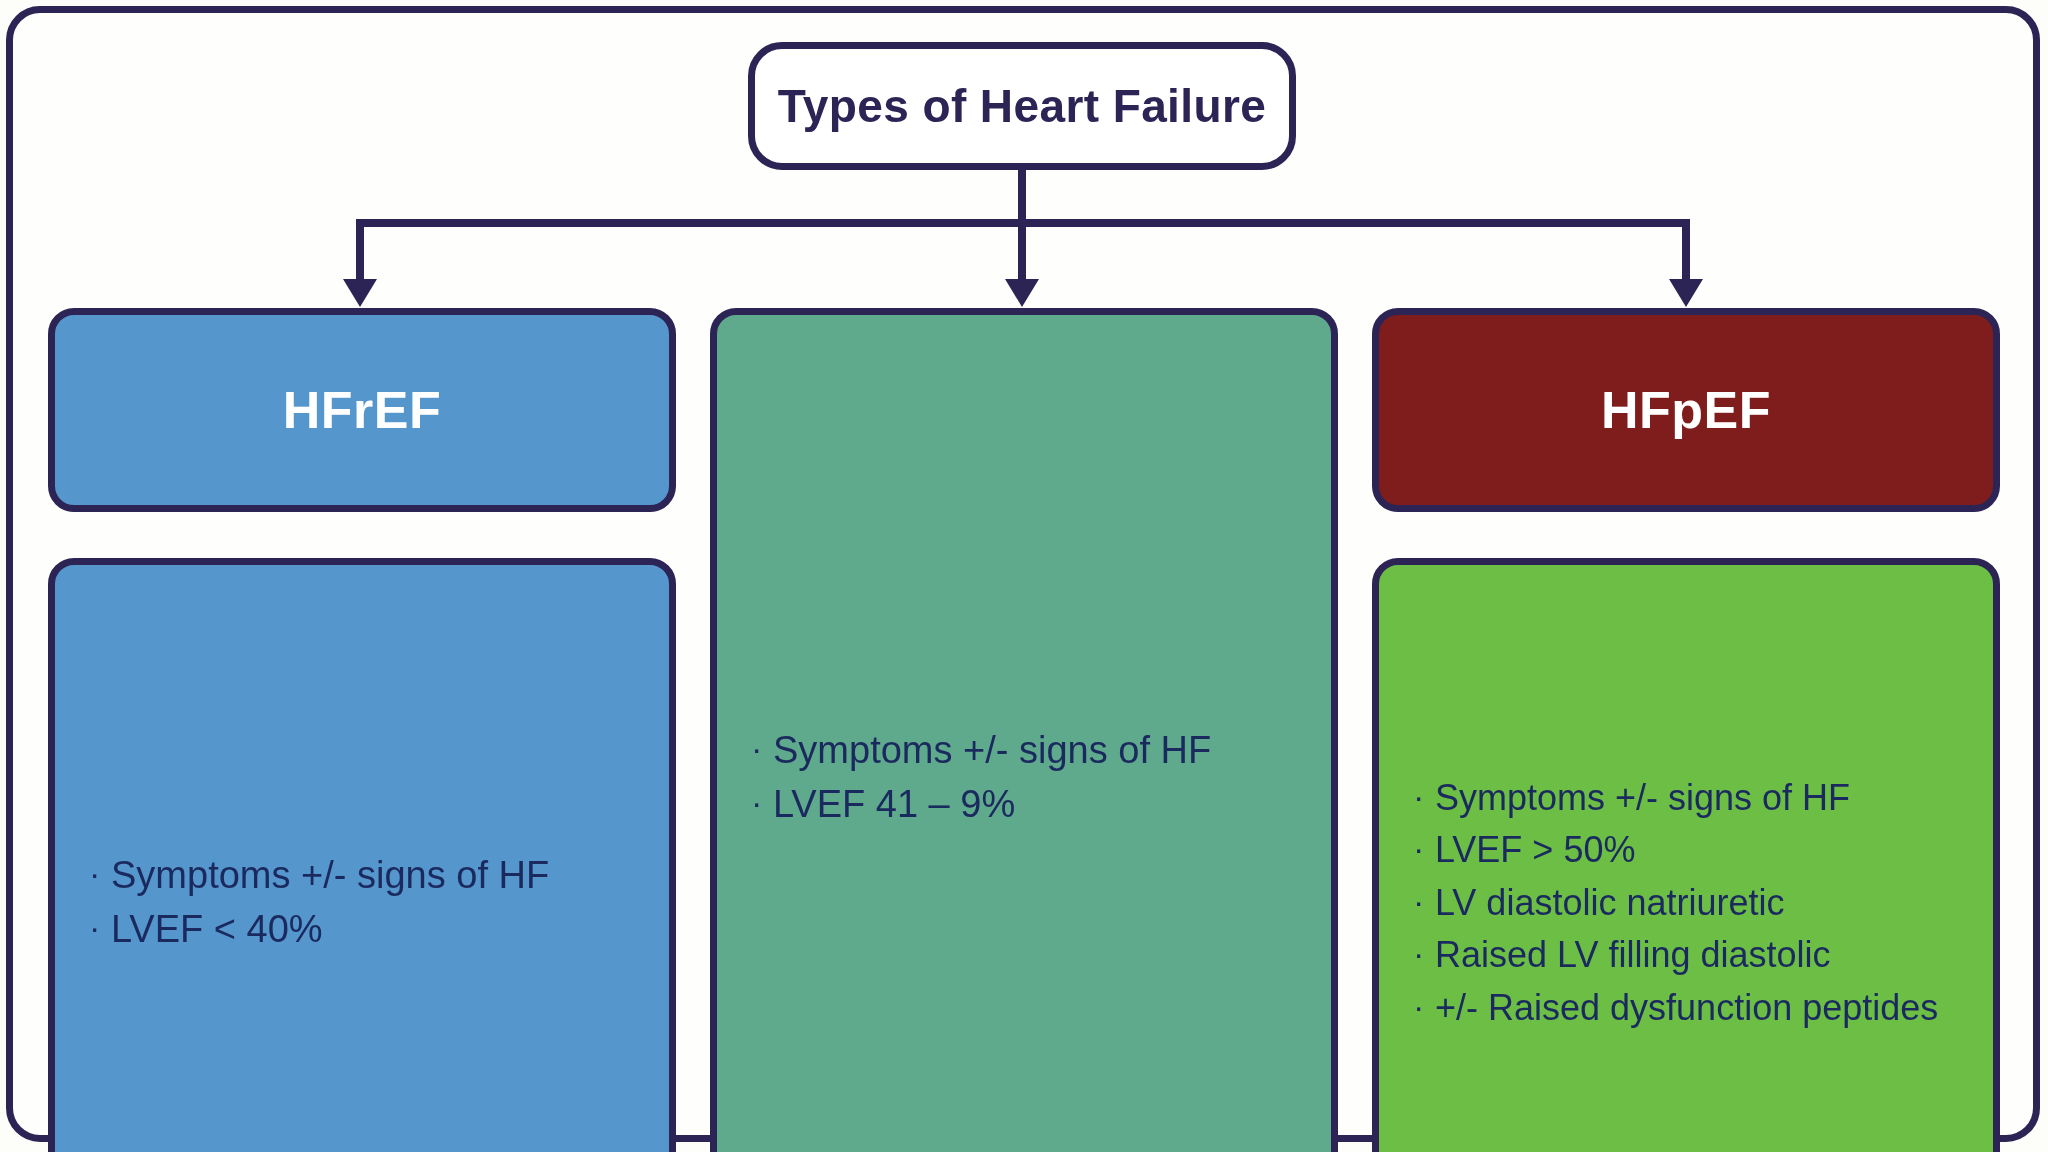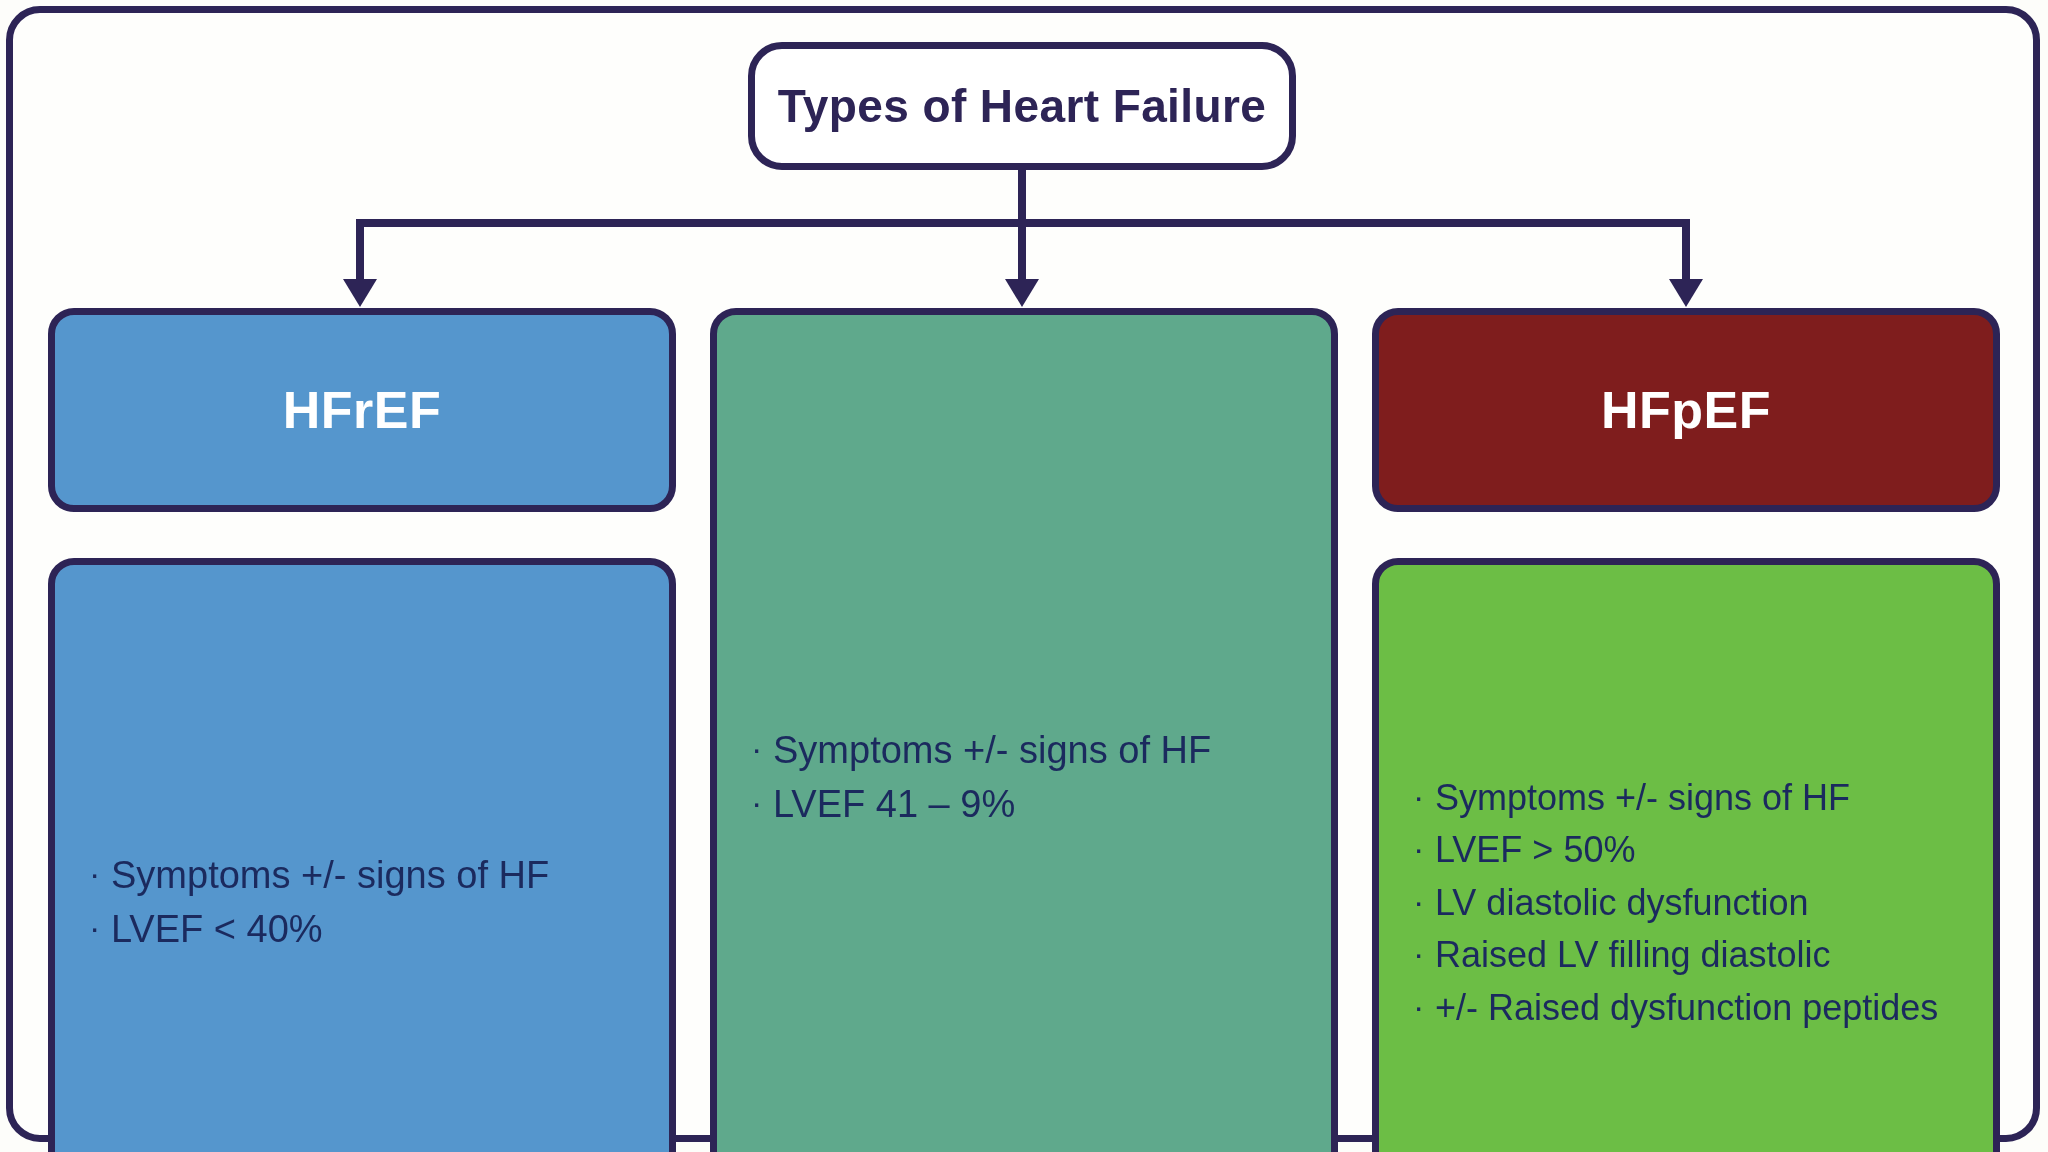--- a/index.html
+++ b/index.html
@@ -227,21 +227,21 @@
             <li class="bullet-item">
               <span class="bullet-dot">·</span>
               <span class="bullet-text">Symptoms +/- signs of HF</span>
             </li>
             <li class="bullet-item">
               <span class="bullet-dot">·</span>
               <span class="bullet-text">LVEF &gt; 50%</span>
             </li>
             <li class="bullet-item">
               <span class="bullet-dot">·</span>
-              <span class="bullet-text">LV diastolic dysfunction</span>
+              <span class="bullet-text">LV diastolic natriuretic</span>
             </li>
             <li class="bullet-item">
               <span class="bullet-dot">·</span>
               <span class="bullet-text">Raised LV filling diastolic</span>
             </li>
             <li class="bullet-item">
               <span class="bullet-dot">·</span>
               <span class="bullet-text">+/- Raised dysfunction peptides</span>
             </li>
           </ul>

